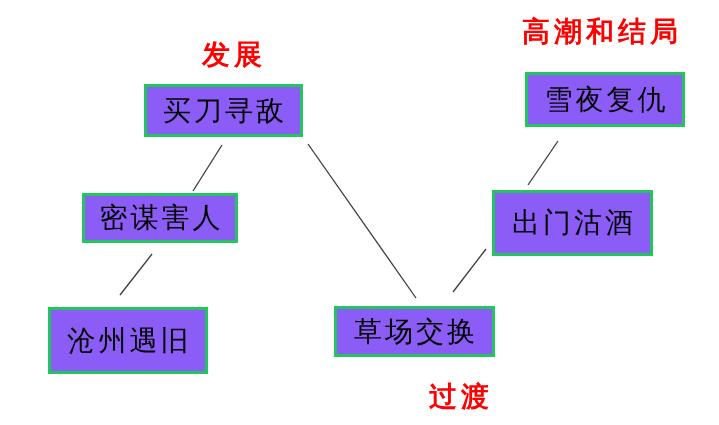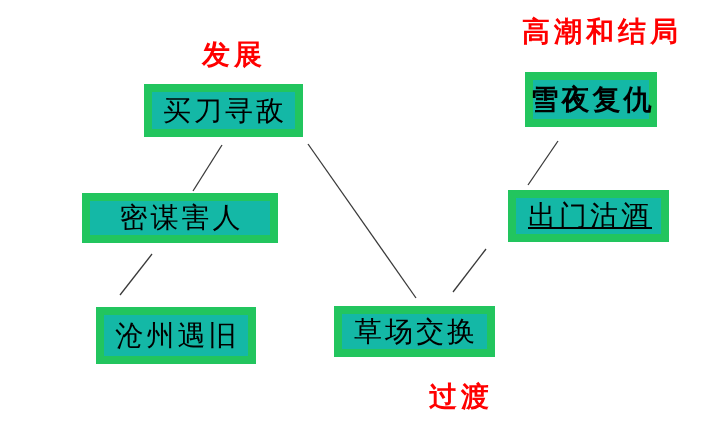--- a/index.html
+++ b/index.html
@@ -23,36 +23,36 @@
     height: 425px;
     pointer-events: none;
   }
   .connectors line {
     stroke: #3a3a3a;
     stroke-width: 1.3;
   }
   .node {
     position: absolute;
     box-sizing: border-box;
-    background: #14b8a6;
-    border: 8px solid #22c55e;
+    background: #8b5cf6;
+    border: 3px solid #22c55e;
     display: flex;
     align-items: center;
     justify-content: center;
     font-size: 28px;
     letter-spacing: 3px;
     color: #000000;
     white-space: nowrap;
     text-indent: 3px; 
   }
   .node-buy-knife     { left: 144px; top:  84px; width: 159px; height: 53px; }
-  .node-snow-revenge  { left: 525px; top:  72px; width: 132px; height: 55px; font-weight: bold; }
-  .node-conspiracy    { left:  82px; top: 193px; width: 196px; height: 50px; }
-  .node-buy-wine      { left: 508px; top: 190px; width: 161px; height: 52px; text-decoration: underline; }
-  .node-cangzhou      { left:  48px; top: 307px; width: 160px; height: 57px; margin-left: 48px; }
+  .node-snow-revenge  { left: 525px; top:  72px; width: 160px; height: 55px; }
+  .node-conspiracy    { left:  82px; top: 193px; width: 156px; height: 50px; }
+  .node-buy-wine      { left: 492px; top: 190px; width: 161px; height: 66px; }
+  .node-cangzhou      { left:  48px; top: 307px; width: 160px; height: 67px; }
   .node-fodder-field  { left: 334px; top: 306px; width: 161px; height: 51px; }
   .stage-label {
     position: absolute;
     color: #ff0000;
     font-weight: bold;
     font-size: 28px;
     letter-spacing: 4px;
     white-space: nowrap;
   }
   .label-development      { left: 202px; top:  36px; }

